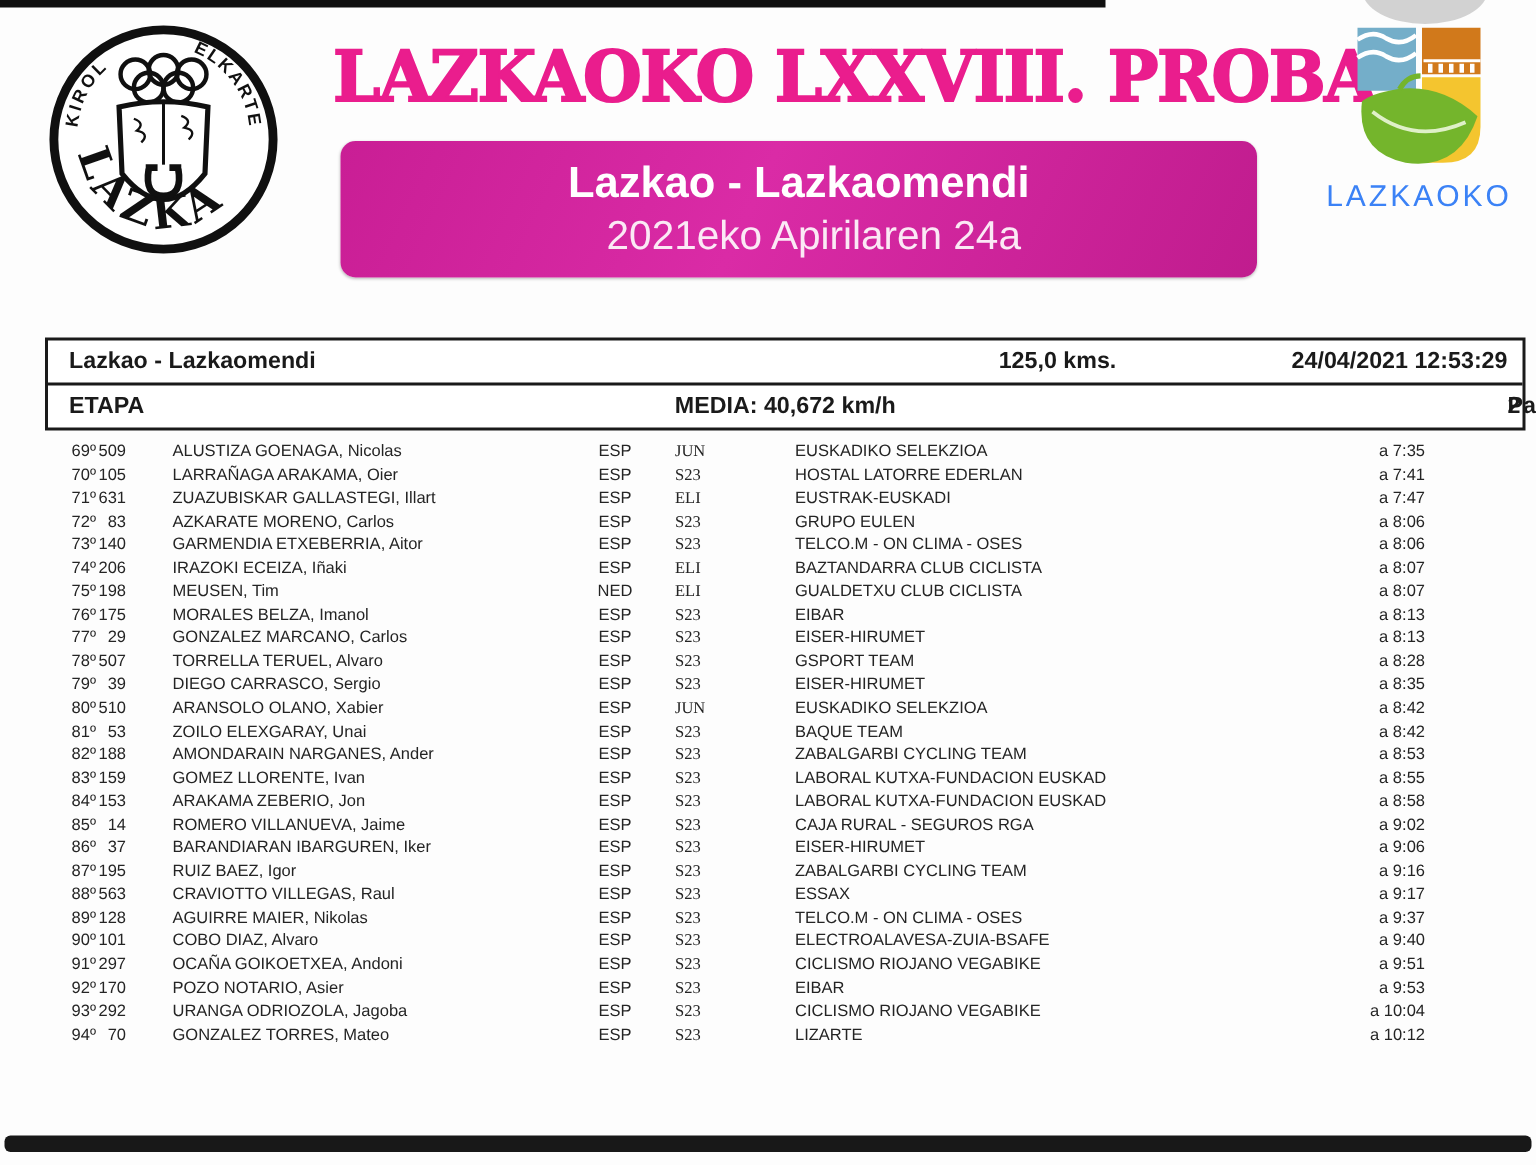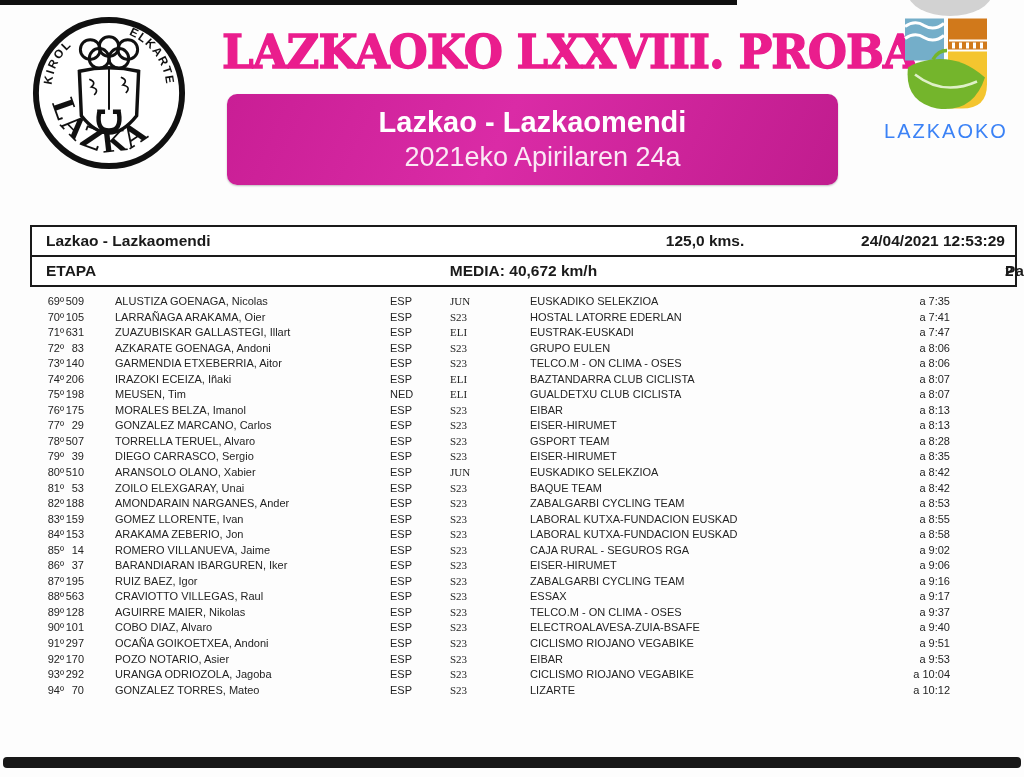--- a/index.html
+++ b/index.html
@@ -38,21 +38,21 @@
   .average-speed-label{left:0;width:100%;text-align:center;font-size:16px;}
   .page-indicator{right:10px;display:flex;gap:20px;font-size:16px;}
 
   
   .results{position:absolute;left:0;top:294px;width:1024px;}
   .result-row{position:relative;height:15.55px;font-size:11px;line-height:15.55px;color:#242424;}
   .result-row span{position:absolute;white-space:nowrap;}
   .c-pos{left:34px;width:30px;text-align:right;}
   .c-bib{left:52px;width:32px;text-align:right;}
   .c-name{left:115px;}
-  .c-nat{left:390px;width:40px;}
+  .c-nat{left:390px;width:40px;text-align:center;}
   .c-cat{left:450px;width:40px;font-family:Liberation Serif, serif;}
   .c-team{left:530px;}
   .c-gap{left:840px;width:110px;text-align:right;}
 </style>
 </head>
 <body>
 
 <div class="canvas">
 
   <div class="top-bar"></div>
@@ -165,21 +165,21 @@
       <span class="c-name">ZUAZUBISKAR GALLASTEGI, Illart</span>
       <span class="c-nat">ESP</span>
       <span class="c-cat">ELI</span>
       <span class="c-team">EUSTRAK-EUSKADI</span>
       <span class="c-gap">a 7:47</span>
     </div>
 
     <div class="result-row">
       <span class="c-pos">72º</span>
       <span class="c-bib">83</span>
-      <span class="c-name">AZKARATE GOENAGA, Andoni</span>
+      <span class="c-name">AZKARATE MORENO, Carlos</span>
       <span class="c-nat">ESP</span>
       <span class="c-cat">S23</span>
       <span class="c-team">GRUPO EULEN</span>
       <span class="c-gap">a 8:06</span>
     </div>
 
     <div class="result-row">
       <span class="c-pos">73º</span>
       <span class="c-bib">140</span>
       <span class="c-name">GARMENDIA ETXEBERRIA, Aitor</span>

